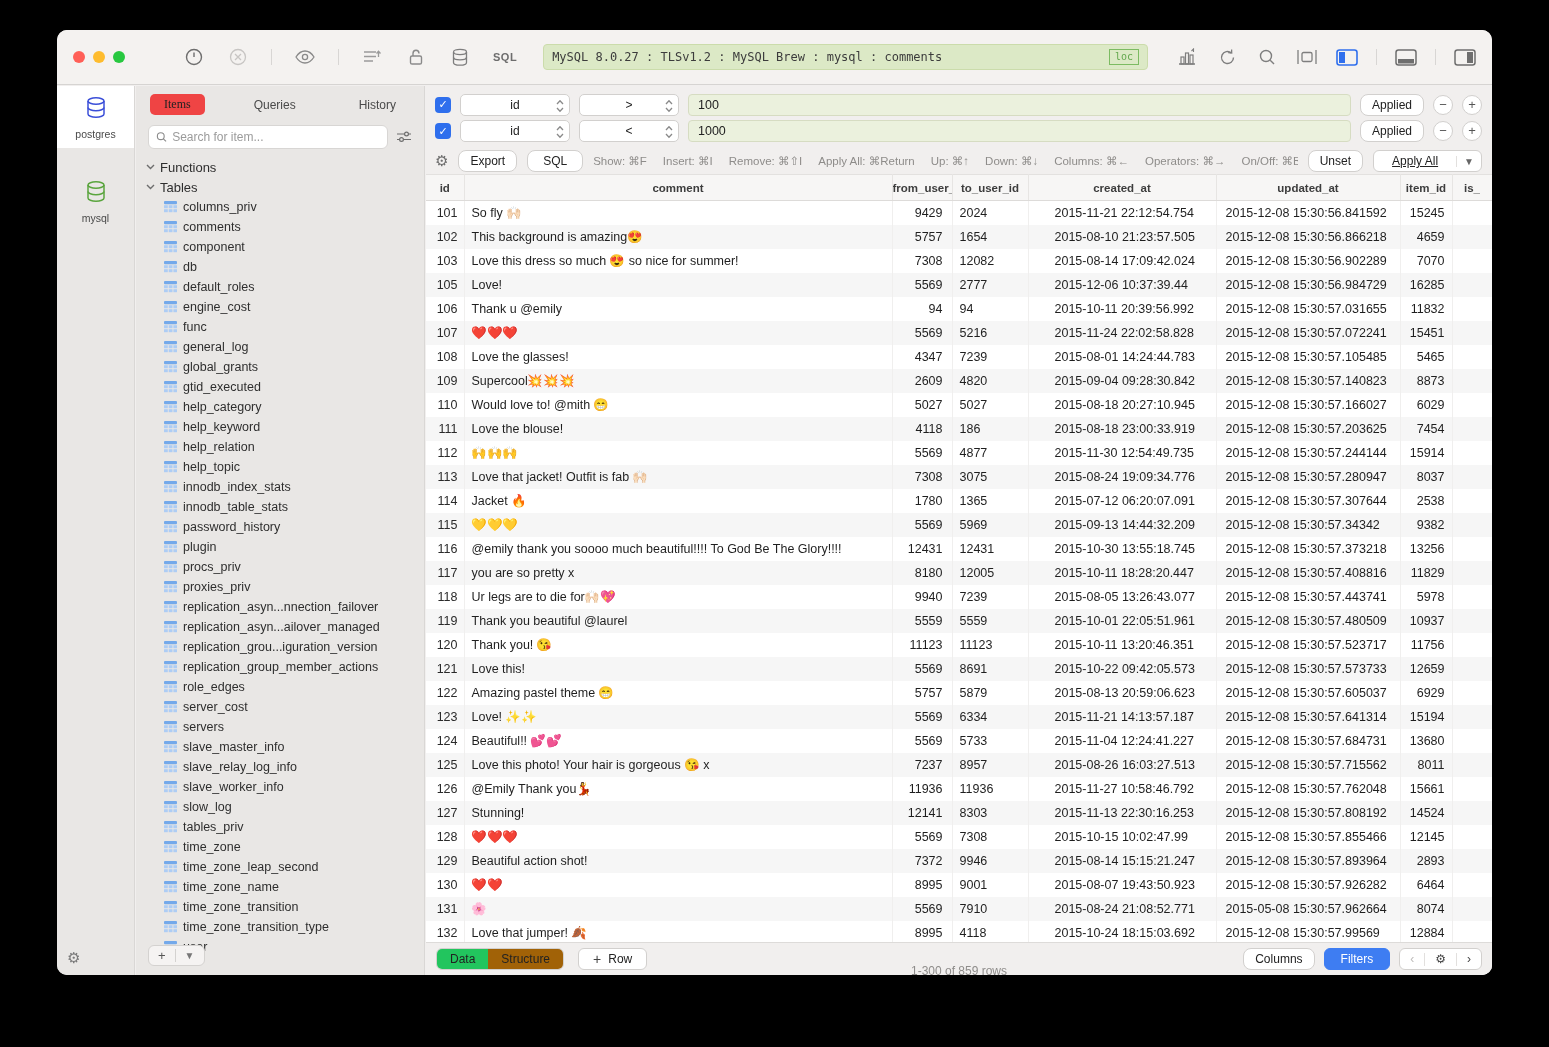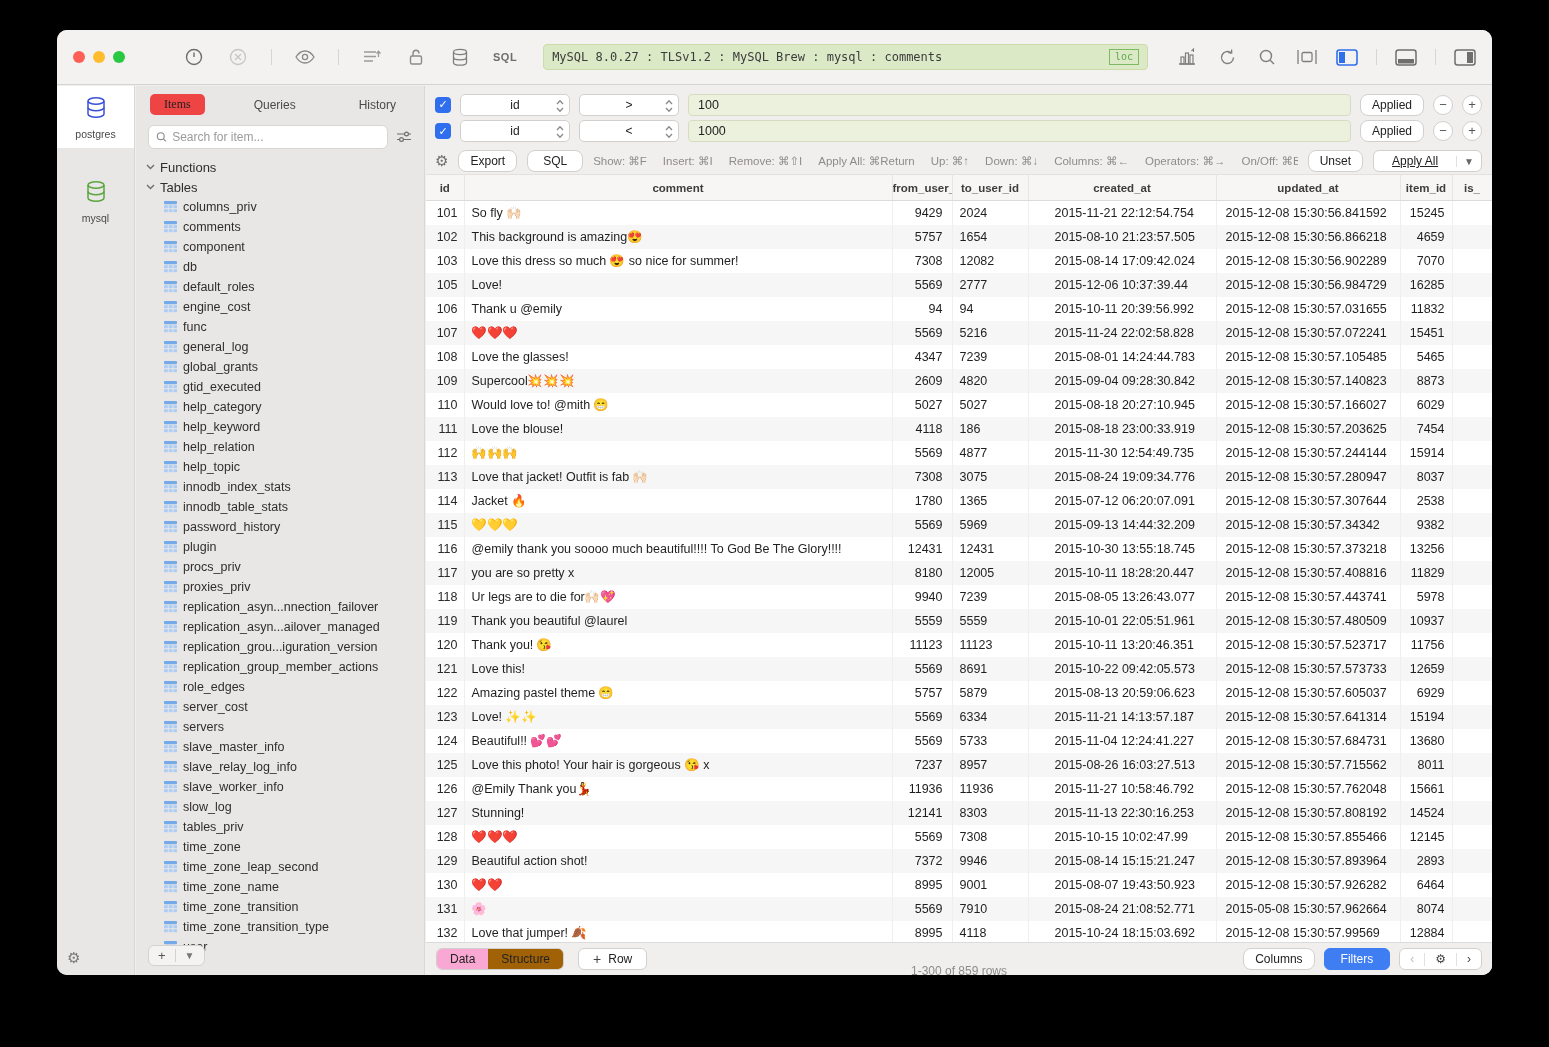--- a/index.html
+++ b/index.html
@@ -93,21 +93,21 @@
   .grid td:nth-child(4){ padding-left:7px; }
   .grid td:nth-child(5){ padding-left:26px;margin-left:9px; }
   .grid td:nth-child(6){ padding-left:9px; }
   .grid td:nth-child(7){ text-align:right; padding-right:7px; }
 
   
   .statusbar { position:absolute; left:0; right:0; bottom:0; height:33px; background:#f1efee;
                border-top:1px solid #dddbd9; display:flex; align-items:center; padding:0 10px; }
   .seg { display:flex; border:1px solid #d2d0ce; border-radius:6px; overflow:hidden; height:22px; }
   .seg .s { font-size:12px; padding:0 13px; line-height:20px; color:#222; }
-  .seg .s.on { background:#f9a8d4; } .seg .s.off { background:#a16207; }
+  .seg .s.on { background:#22c55e; } .seg .s.off { background:#a16207; }
   .addrow { display:flex; align-items:center; gap:7px; margin-left:14px; background:#fff; border:1px solid #d2d0ce;
             border-radius:6px; height:22px; padding:0 14px; font-size:12px; color:#222; }
   .rowcount { position:absolute; left:0; right:0; text-align:center; font-size:12px; color:#8e8c8a; pointer-events:none;margin-top:24px; }
   .sb-right { margin-left:auto; display:flex; align-items:center; gap:9px; }
   .bluebtn { background:#3e7df2; border:1px solid #3e7df2; color:#fff; border-radius:6px; height:22px;
              line-height:20px; padding:0 16px; font-size:12px; }
   .pager { display:flex; align-items:center; background:#fff; border:1px solid #d2d0ce; border-radius:6px; height:22px; }
   .pager .p { padding:0 10px; font-size:12px; color:#444; line-height:20px; }
   .pager .p.dis { color:#bdbbb9; }
   .pager .sep { width:1px; height:13px; background:#e2e0de; }

